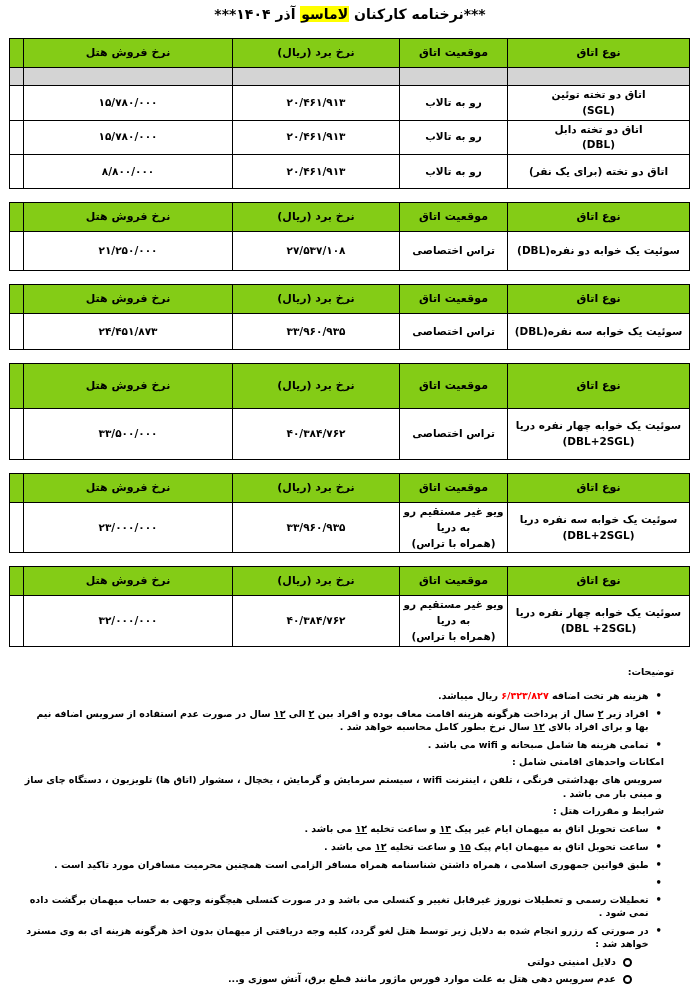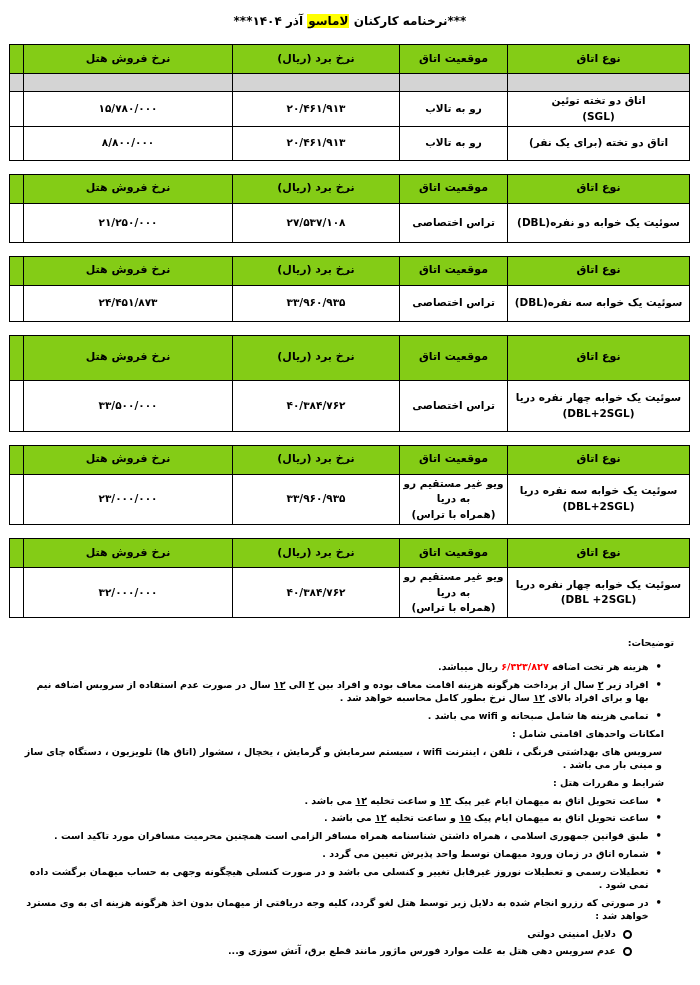--- a/index.html
+++ b/index.html
@@ -2,22 +2,22 @@
 <html dir="rtl" lang="fa"><head>
 <meta charset="utf-8">
 <style>
   html,body{margin:0;padding:0;background:#fff}
   body{
     width:700px;height:985px;overflow:hidden;
     font-family:"DejaVu Sans",sans-serif;color:#000;direction:rtl;
   }
   .page{padding:6px 10px 0}
   .title{
-    text-align:center;font-weight:bold;font-size:12px;
-    margin:8px 0 16px;letter-spacing:0;
+    text-align:center;font-weight:bold;font-size:14px;
+    margin:0 0 16px;letter-spacing:0;
   }
   .hl{background:#ffff00;padding:0 1px}
   
   .price-table{
     border-collapse:collapse;table-layout:fixed;width:680px;
     margin:0 auto 13px;border:1.5px solid #000;
   }
   .price-table td{
     border:1px solid #000;font-weight:bold;font-size:10.5px;
     text-align:center;vertical-align:middle;padding:1px 2px;
@@ -85,20 +85,32 @@
             </td>
             <td>
               <div>رو به تالاب</div>
             </td>
             <td>۲۰/۴۶۱/۹۱۳</td>
             <td>۱۵/۷۸۰/۰۰۰</td>
             <td></td>
           </tr>
           <tr class="data-row">
             <td>
+              <div>اتاق دو تخته دابل</div>
+              <div>(DBL)</div>
+            </td>
+            <td>
+              <div>رو به تالاب</div>
+            </td>
+            <td>۲۰/۴۶۱/۹۱۳</td>
+            <td>۱۵/۷۸۰/۰۰۰</td>
+            <td></td>
+          </tr>
+          <tr class="data-row">
+            <td>
               <div>اتاق دو تخته (برای یک نفر)</div>
             </td>
             <td>
               <div>رو به تالاب</div>
             </td>
             <td>۲۰/۴۶۱/۹۱۳</td>
             <td>۸/۸۰۰/۰۰۰</td>
             <td></td>
           </tr>
         </tbody>
@@ -295,21 +307,20 @@
         <div class="note bullet">
           <span class="marker">•</span>
           <span class="ntext"><span>ساعت تحویل اتاق به میهمان ایام پیک  </span><span class="u">۱۵</span><span> و ساعت تخلیه </span><span class="u">۱۲</span><span> می باشد .</span></span>
         </div>
         <div class="note bullet">
           <span class="marker">•</span>
           <span class="ntext"><span>طبق قوانین جمهوری اسلامی ، همراه داشتن شناسنامه همراه مسافر الزامی است همچنین محرمیت مسافران مورد تاکید است .</span></span>
         </div>
         <div class="note bullet">
           <span class="marker">•</span>
-          <span class="ntext"><span>شماره اتاق در زمان ورود میهمان توسط واحد پذیرش تعیین می گردد .</span></span>
         </div>
         <div class="note bullet">
           <span class="marker">•</span>
           <span class="ntext"><span>تعطیلات رسمی و تعطیلات نوروز غیرقابل تغییر و کنسلی می باشد و در صورت کنسلی هیچگونه وجهی به حساب میهمان برگشت داده نمی شود .</span></span>
         </div>
         <div class="note bullet">
           <span class="marker">•</span>
           <span class="ntext"><span>در صورتی که رزرو انجام شده به دلایل زیر توسط هتل لغو گردد، کلیه وجه دریافتی از میهمان بدون اخذ هرگونه هزینه ای به وی مسترد خواهد شد :</span></span>
         </div>
         <div class="note sub">

